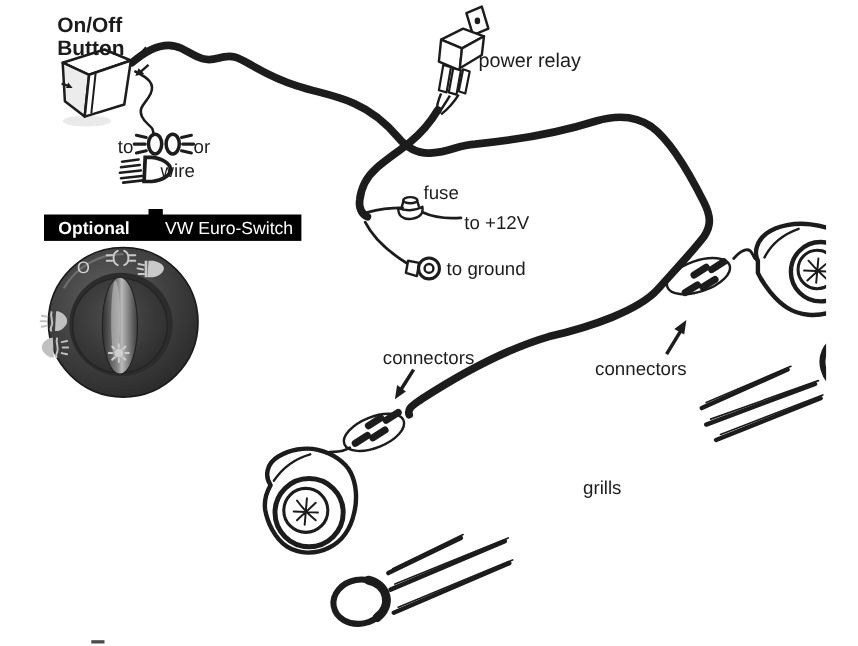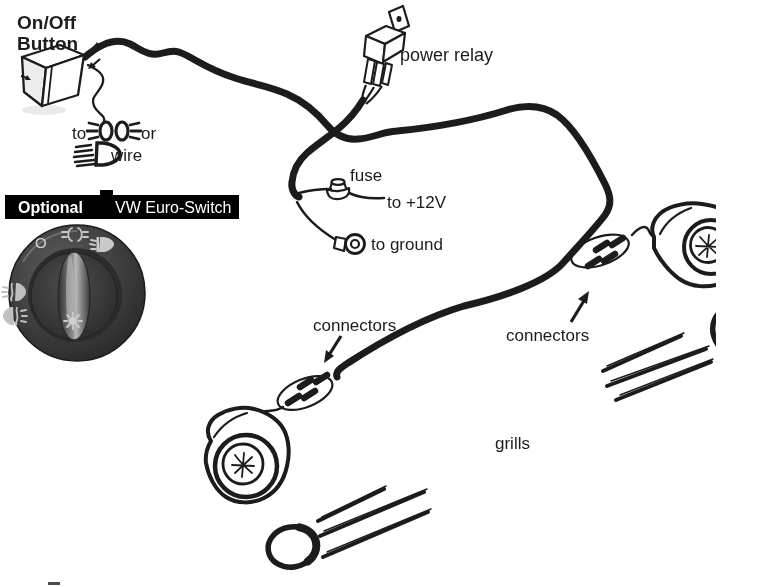--- a/index.html
+++ b/index.html
@@ -2,20 +2,21 @@
 <html><head>
 <meta charset="utf-8">
 <style>
   html,body{margin:0;padding:0;background:#ffffff;}
   .canvas{
     position:relative;
     width:716px;height:587px;
     background:#ffffff;
     overflow:hidden;
     font-family:"Liberation Sans", sans-serif;
+    margin-left:35px;
   }
   svg{position:absolute;left:0;top:0;}
   svg text{
     font-family:"Liberation Sans", sans-serif;
     fill:#1c1c1c;
   }
   .lbl{font-size:17px;}
   .lbl-big{font-size:19px;font-weight:600;}
   .lbl-relay{font-size:18px;}
   .banner-badge{font-size:16px;font-weight:bold;fill:#ffffff;}

